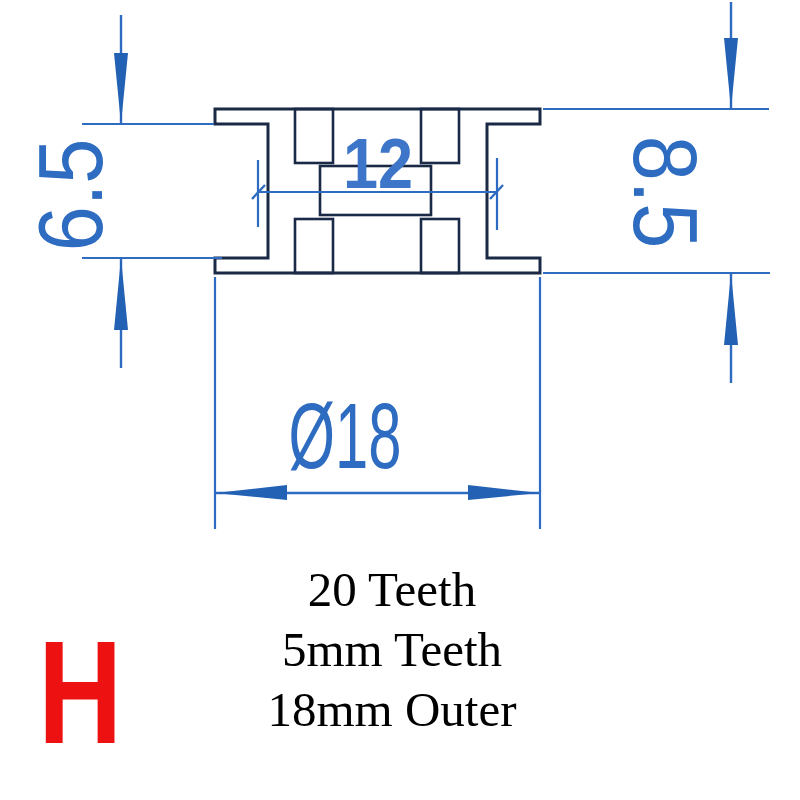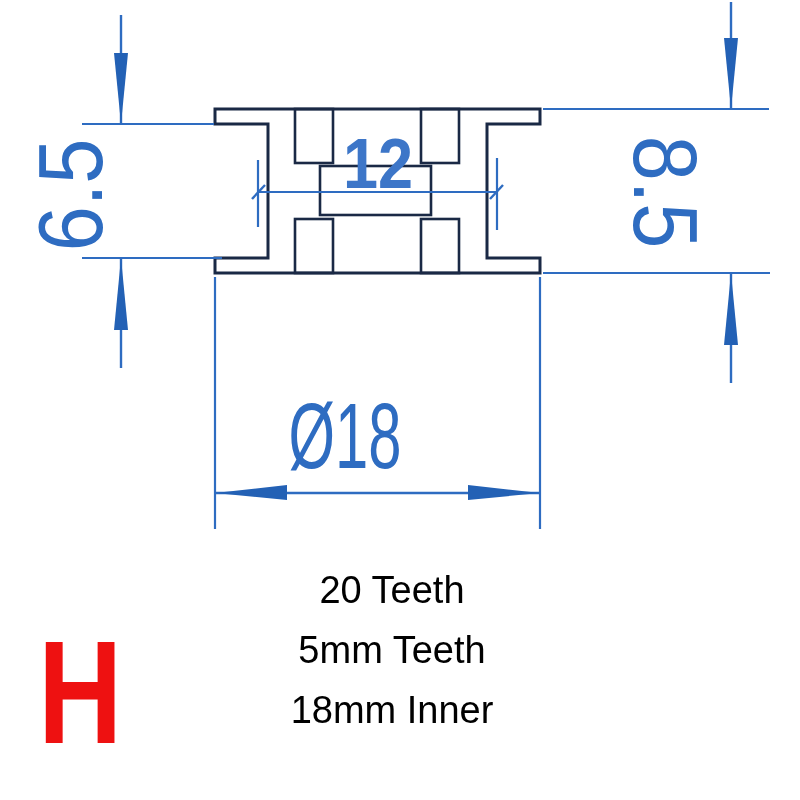--- a/index.html
+++ b/index.html
@@ -8,21 +8,21 @@
   svg{position:absolute;left:0;top:0;}
   .outline{fill:none;stroke:#1a2945;stroke-width:3;}
   .outline-thin{fill:none;stroke:#1a2945;stroke-width:2.6;}
   .dim{stroke:#2e6cc1;stroke-width:2.4;fill:none;}
   .dim-thin{stroke:#2e6cc1;stroke-width:2.2;fill:none;}
   .arrow{fill:#2361b5;stroke:none;}
   .dim-text{fill:#2e6cc1;font-family:"Liberation Sans", sans-serif;font-size:90px;}
   .dim-text-big{fill:#2e6cc1;font-family:"Liberation Sans", sans-serif;font-size:92px;}
   .dim-text-bold{fill:#3d76c8;font-family:"Liberation Sans", sans-serif;font-size:70px;font-weight:bold;}
   .specs{position:absolute;left:190px;top:560px;width:404px;text-align:center;
-         color:#000;font-size:38px;line-height:60px;white-space:nowrap;}
+         color:#000;font-size:49px;line-height:60px;white-space:nowrap;font-family:Liberation Serif, serif;}
   .variant{position:absolute;left:38px;top:620px;color:#ee1111;font-size:146px;
            font-weight:bold;line-height:1;transform:scaleX(0.8);transform-origin:left top;}
 </style>
 </head>
 <body>
 
 <div class="canvas">
 
   <svg width="800" height="560" viewBox="0 0 800 560">
 
@@ -70,18 +70,18 @@
       <line class="dim" x1="215" y1="493" x2="540" y2="493"></line>
       <polygon class="arrow" points="215,493 287,485 287,500"></polygon>
       <polygon class="arrow" points="540,493 468,485 468,500"></polygon>
       <text class="dim-text-big" text-anchor="middle" dominant-baseline="central" transform="translate(345,436) scale(0.65,1)">Ø18</text>
     </g>
   </svg>
 
   <div class="specs">
     <div>20 Teeth</div>
     <div>5mm Teeth</div>
-    <div>18mm Inner</div>
+    <div>18mm Outer</div>
   </div>
 
   <div class="variant">H</div>
 
 </div>
 
 </body></html>

